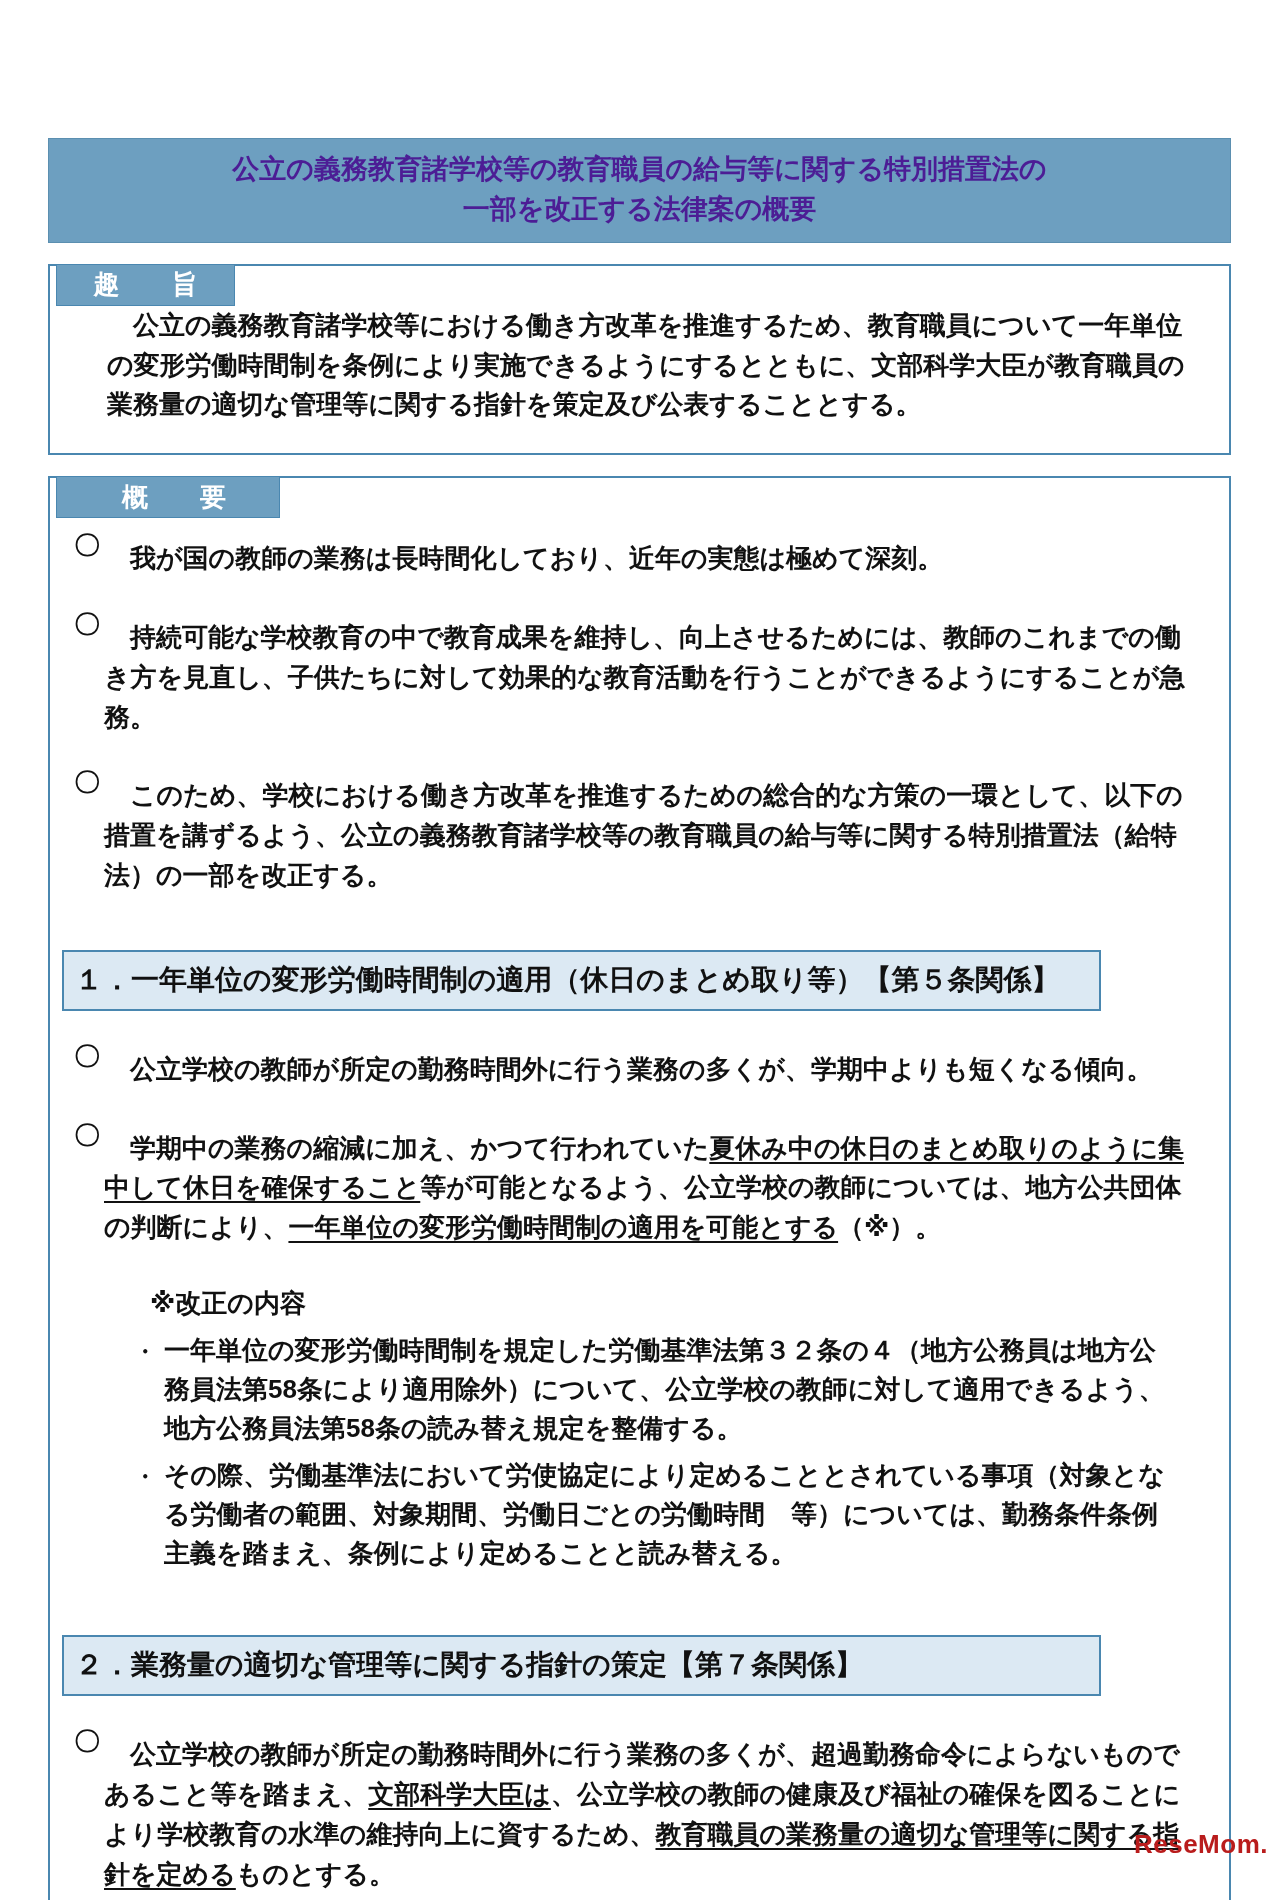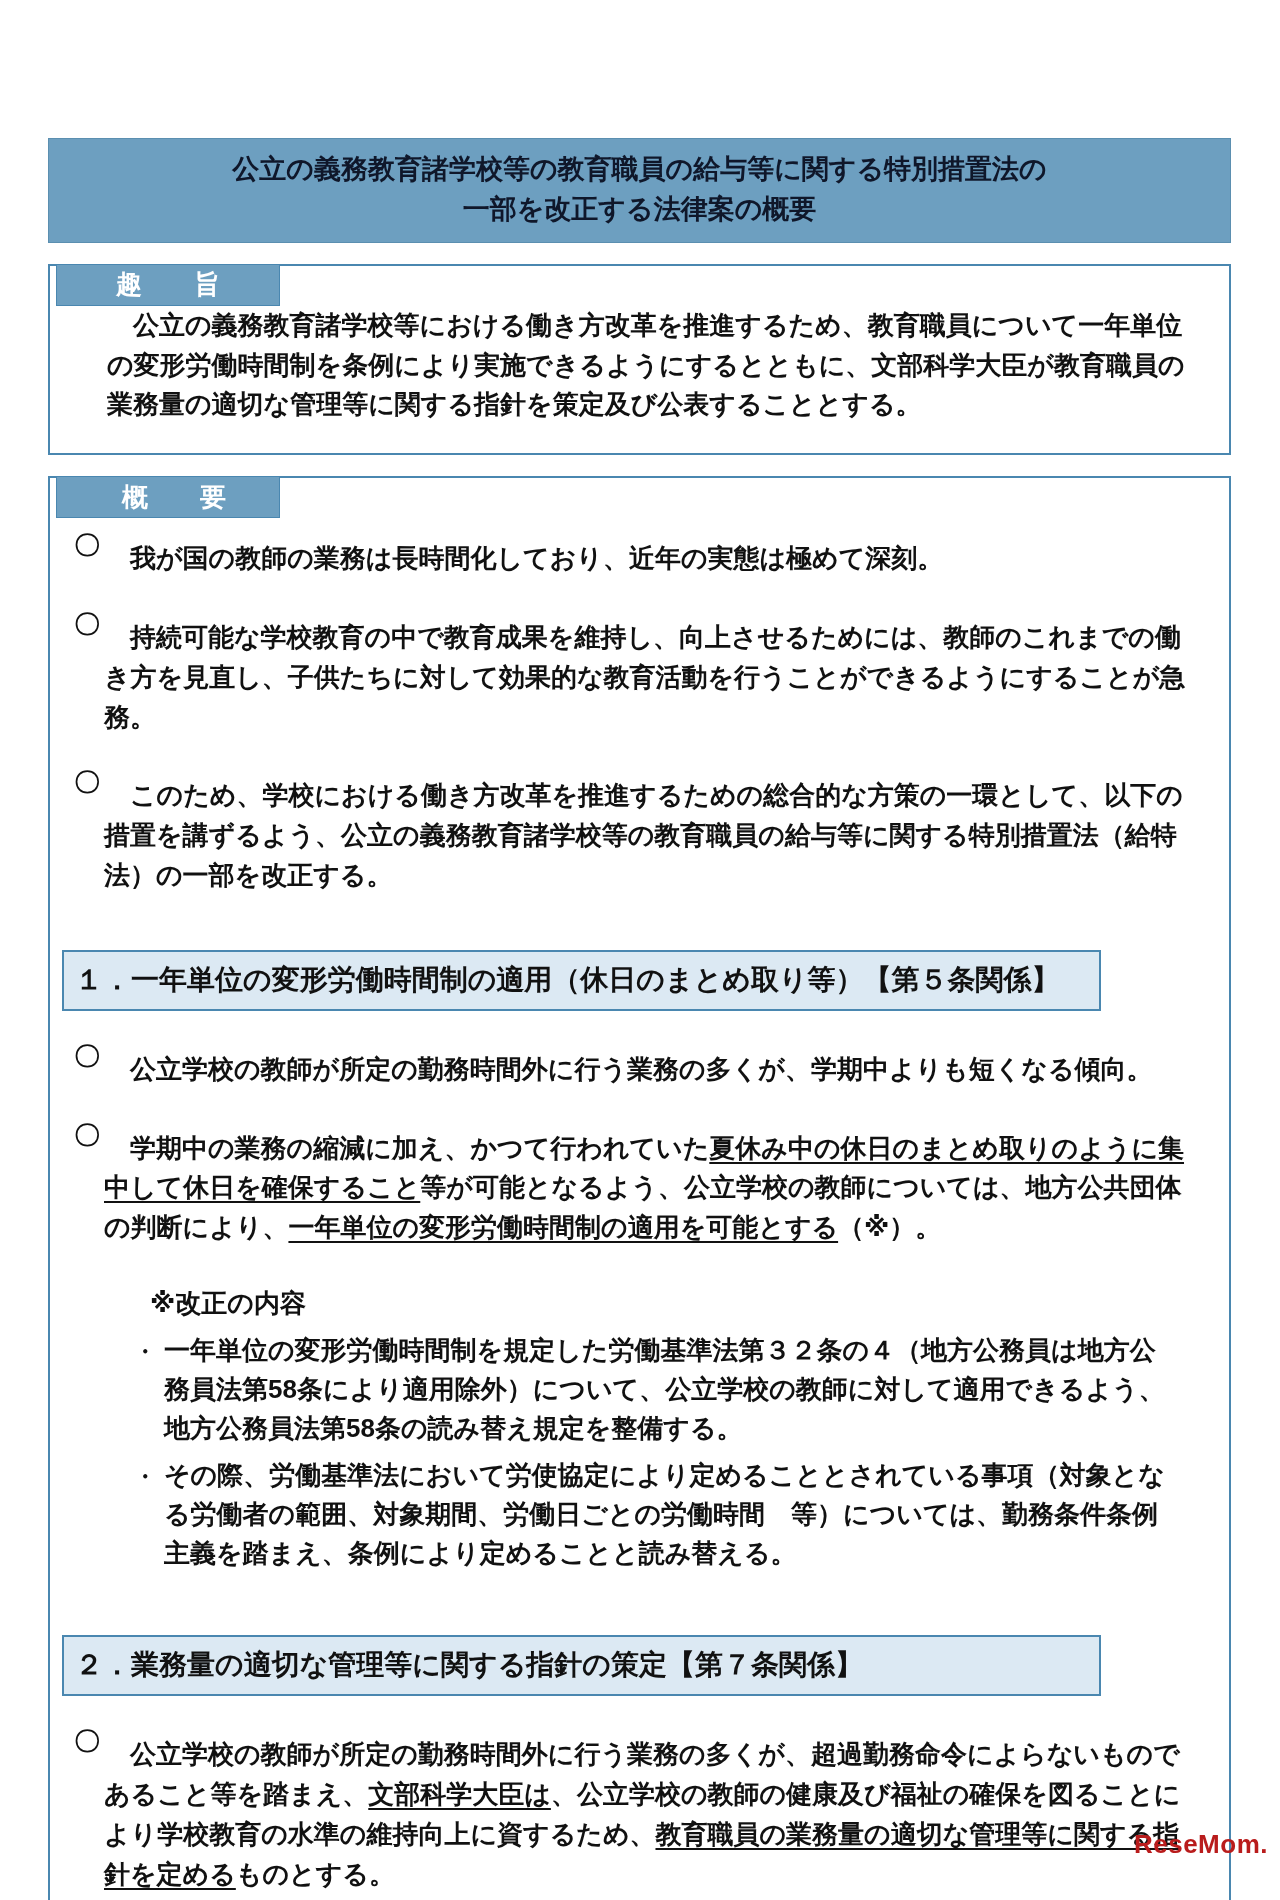--- a/index.html
+++ b/index.html
@@ -23,21 +23,21 @@
   .main {
     margin: 0 49px 0 48px;
     padding-top: 138px;
   }
   * { box-sizing: border-box; }
 
   
   .title-bar {
     background: #6d9fc0;
     border: 1px solid #5b8fb0;
-    color: #0f172a;
+    color: #4c1d95;
     text-align: center;
     font-weight: bold;
     font-size: 27px;
     line-height: 1.48;
     padding: 11px 10px 12px 10px;
   }
 
   
   .section {
     position: relative;
@@ -58,21 +58,21 @@
     z-index: 2;
     padding: 0 10px;
   }
   .sec-box {
     margin-top: 21px;
     border: 2px solid #4a87b0;
     background: #ffffff;
   }
 
   .sec-shushi { margin-top: 14px; }
-  .sec-shushi .sec-label { width: 224px; }
+  .sec-shushi .sec-label { width: 179px; }
   .shushi-box {
     min-height: 180px;
     padding: 40px 30px 28px 57px;
   }
   .shushi-body {
     font-size: 26px;
     font-weight: bold;
     line-height: 1.53;
     word-break: break-all;
   }

